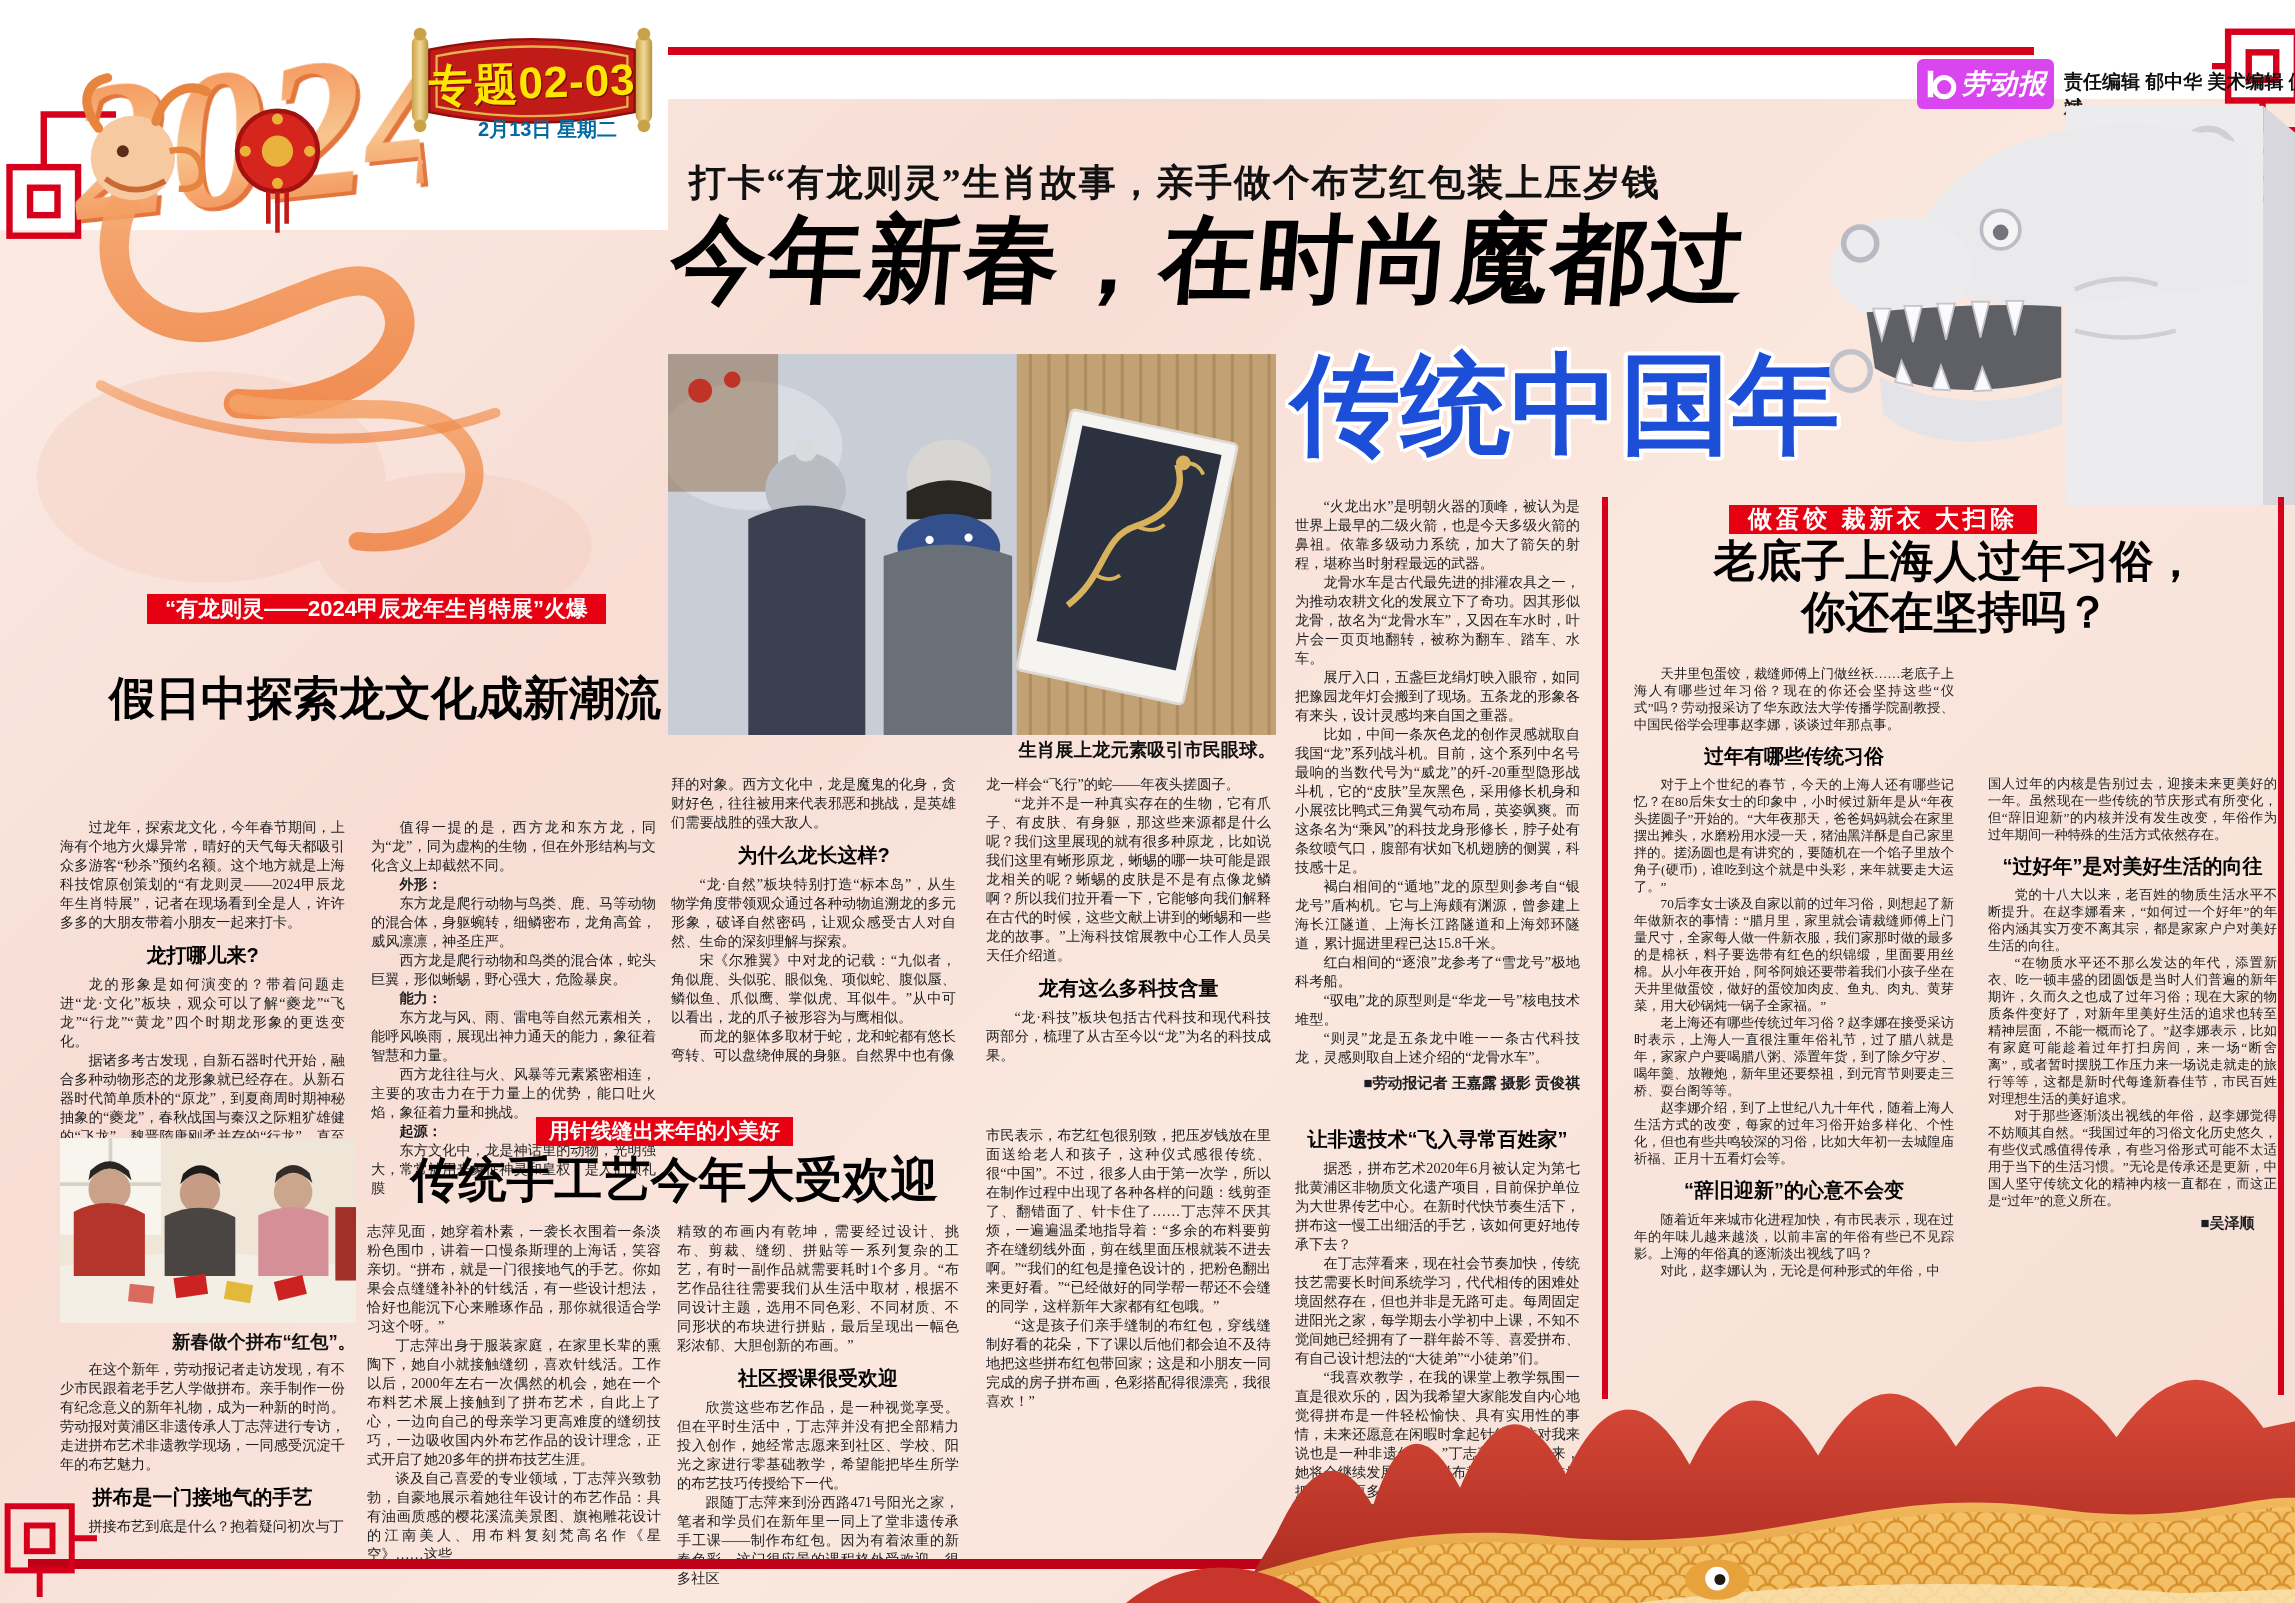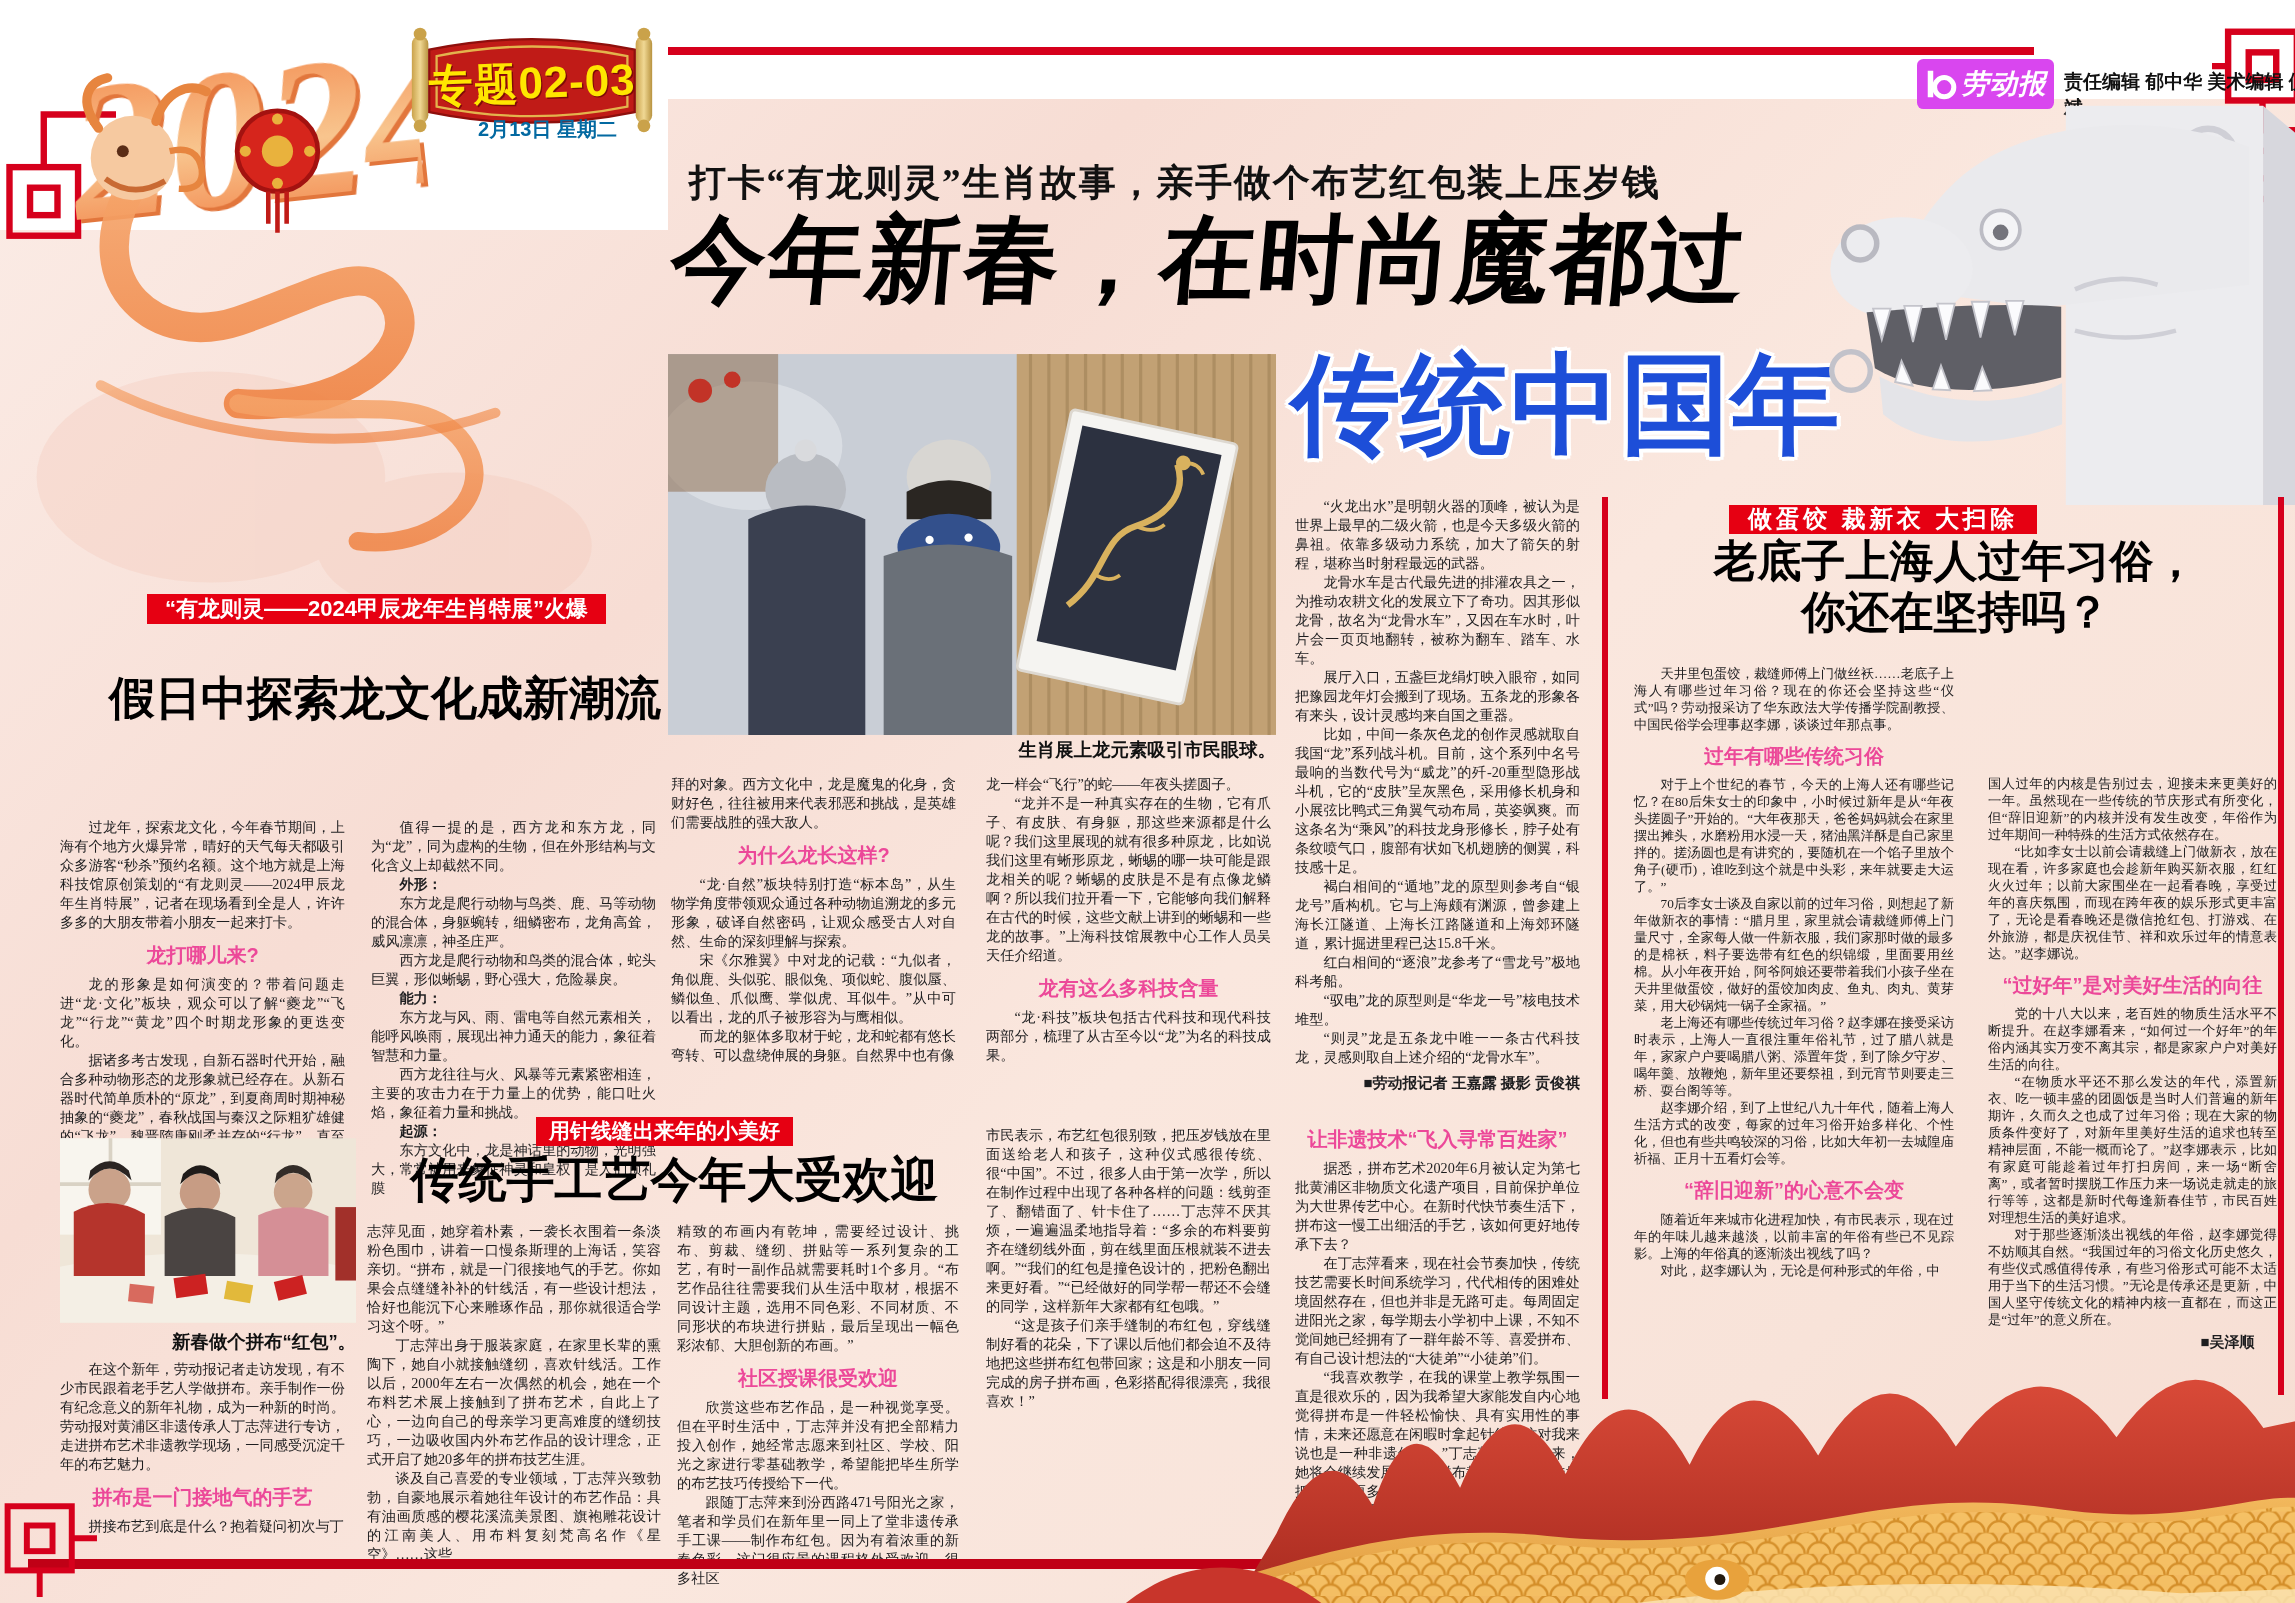--- a/index.html
+++ b/index.html
@@ -25,21 +25,21 @@
   .art-headline{font-weight:900;color:#000;text-align:center;
      font-family:"Liberation Serif","DejaVu Serif",serif;}
   
   .col{position:absolute;font-size:14.2px;line-height:19px;color:#1d1d1f;text-align:justify;}
   .col.rcol{font-size:13.3px;line-height:17px;}
   .blk{margin:0;}
   .blk.p{text-indent:2em;}
   .blk.c{text-indent:0;}
   .blk.lab{font-weight:800;text-indent:2em;font-family:"Liberation Sans","DejaVu Sans",sans-serif;}
   .blk.sub{font-family:"Liberation Sans","DejaVu Sans",sans-serif;font-weight:900;text-align:center;
-     font-size:20px;line-height:24px;margin:11px 0 8.3px 0;text-indent:0;color:#ec4899;}
+     font-size:20px;line-height:24px;margin:11px 0 8.3px 0;text-indent:0;color:#000000;}
   .blk.by{font-family:"Liberation Sans","DejaVu Sans",sans-serif;font-weight:700;text-align:right;
      margin-top:6.4px;font-size:15px;text-indent:0;}
   .blk.by2{font-family:"Liberation Sans","DejaVu Sans",sans-serif;font-weight:700;text-align:right;
      margin-top:4.6px;font-size:15px;text-indent:0;padding-right:1.5em;}
   .caption{font-family:"Liberation Sans","DejaVu Sans",sans-serif;font-weight:700;font-size:18.4px;color:#111;text-align:right;}
   
   #year-2024{left:69px;top:37px;width:349px;font-size:197px;line-height:197px;font-weight:900;font-style:italic;
      font-family:"Liberation Serif","DejaVu Serif",serif;transform:rotate(-6deg);
      background:linear-gradient(180deg,#f4955b 10%,#f8c58e 55%,#f2854b 100%);
      -webkit-background-clip:text;background-clip:text;color:transparent;
@@ -286,21 +286,20 @@
     <div class="blk p">对于上个世纪的春节，今天的上海人还有哪些记忆？在80后朱女士的印象中，小时候过新年是从“年夜头搓圆子”开始的。“大年夜那天，爸爸妈妈就会在家里摆出摊头，水磨粉用水浸一天，猪油黑洋酥是自己家里拌的。搓汤圆也是有讲究的，要随机在一个馅子里放个角子(硬币)，谁吃到这个就是中头彩，来年就要走大运了。”</div>
     <div class="blk p">70后李女士谈及自家以前的过年习俗，则想起了新年做新衣的事情：“腊月里，家里就会请裁缝师傅上门量尺寸，全家每人做一件新衣服，我们家那时做的最多的是棉袄，料子要选带有红色的织锦缎，里面要用丝棉。从小年夜开始，阿爷阿娘还要带着我们小孩子坐在天井里做蛋饺，做好的蛋饺加肉皮、鱼丸、肉丸、黄芽菜，用大砂锅炖一锅子全家福。”</div>
     <div class="blk p">老上海还有哪些传统过年习俗？赵李娜在接受采访时表示，上海人一直很注重年俗礼节，过了腊八就是年，家家户户要喝腊八粥、添置年货，到了除夕守岁、喝年羹、放鞭炮，新年里还要祭祖，到元宵节则要走三桥、耍台阁等等。</div>
     <div class="blk p">赵李娜介绍，到了上世纪八九十年代，随着上海人生活方式的改变，每家的过年习俗开始多样化、个性化，但也有些共鸣较深的习俗，比如大年初一去城隍庙祈福、正月十五看灯会等。</div>
     <div class="blk sub">“辞旧迎新”的心意不会变</div>
     <div class="blk p">随着近年来城市化进程加快，有市民表示，现在过年的年味儿越来越淡，以前丰富的年俗有些已不见踪影。上海的年俗真的逐渐淡出视线了吗？</div>
     <div class="blk p">对此，赵李娜认为，无论是何种形式的年俗，中</div>
   </div>
 <div class="col rcol" style="left:1988px;top:764px;width:289px;margin-top:11px;">
     <div class="blk c">国人过年的内核是告别过去，迎接未来更美好的一年。虽然现在一些传统的节庆形式有所变化，但“辞旧迎新”的内核并没有发生改变，年俗作为过年期间一种特殊的生活方式依然存在。</div>
-    <div class="blk p">“比如李女士以前会请裁缝上门做新衣，放在现在看，许多家庭也会趁新年购买新衣服，红红火火过年；以前大家围坐在一起看春晚，享受过年的喜庆氛围，而现在跨年夜的娱乐形式更丰富了，无论是看春晚还是微信抢红包、打游戏、在外旅游，都是庆祝佳节、祥和欢乐过年的情意表达。”赵李娜说。</div>
     <div class="blk sub">“过好年”是对美好生活的向往</div>
     <div class="blk p">党的十八大以来，老百姓的物质生活水平不断提升。在赵李娜看来，“如何过一个好年”的年俗内涵其实万变不离其宗，都是家家户户对美好生活的向往。</div>
     <div class="blk p">“在物质水平还不那么发达的年代，添置新衣、吃一顿丰盛的团圆饭是当时人们普遍的新年期许，久而久之也成了过年习俗；现在大家的物质条件变好了，对新年里美好生活的追求也转至精神层面，不能一概而论了。”赵李娜表示，比如有家庭可能趁着过年打扫房间，来一场“断舍离”，或者暂时摆脱工作压力来一场说走就走的旅行等等，这都是新时代每逢新春佳节，市民百姓对理想生活的美好追求。</div>
     <div class="blk p">对于那些逐渐淡出视线的年俗，赵李娜觉得不妨顺其自然。“我国过年的习俗文化历史悠久，有些仪式感值得传承，有些习俗形式可能不太适用于当下的生活习惯。”无论是传承还是更新，中国人坚守传统文化的精神内核一直都在，而这正是“过年”的意义所在。</div>
     <div class="blk by2">■吴泽顺</div>
   </div>
 
 <figure class="abs" style="left:60px;top:1138px;width:296px;height:185px;">
 <svg width="296" height="185" viewBox="0 0 645 402">
   <rect width="645" height="402" fill="#efe6d8"></rect>

